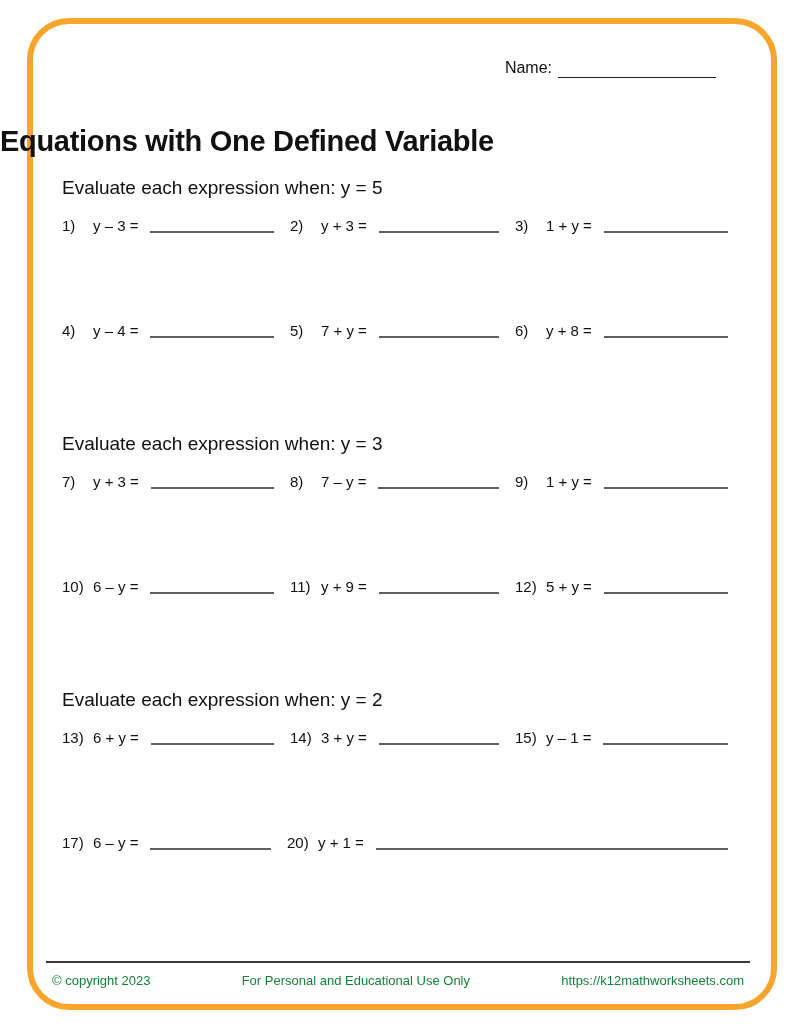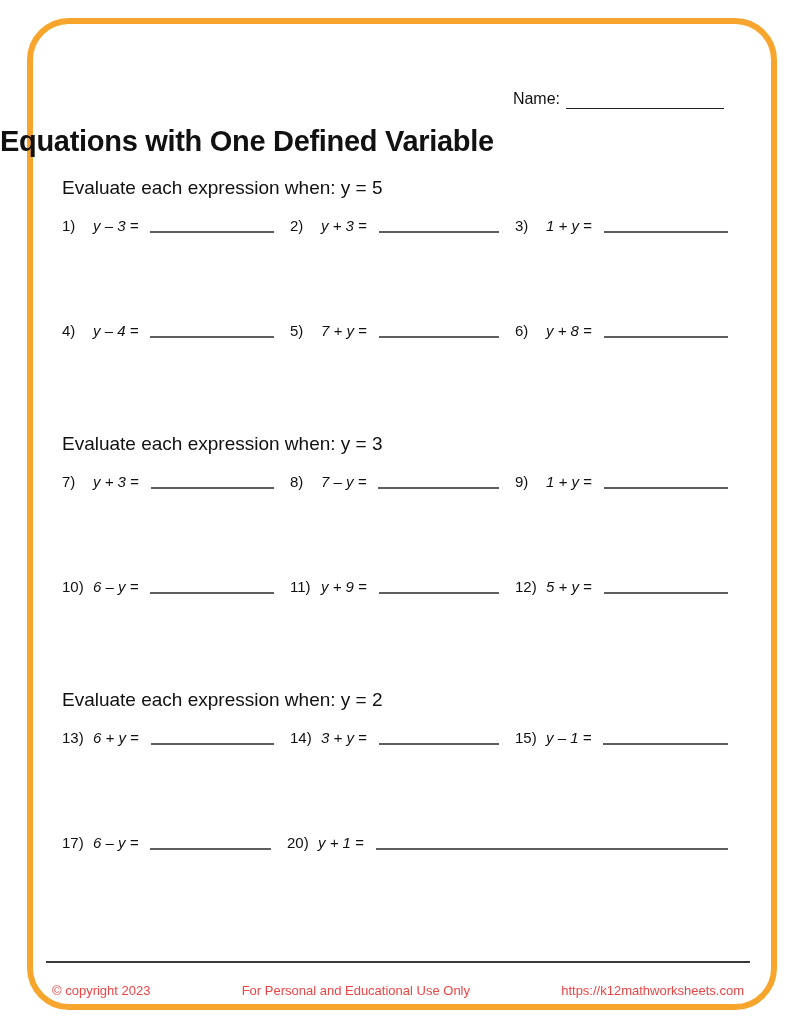--- a/index.html
+++ b/index.html
@@ -22,25 +22,24 @@
     right: 23px;
     bottom: 25px;
     border: 6px solid #F7A52C;
     border-radius: 42px;
     pointer-events: none;
   }
   
   .name-row {
     position: absolute;
     top: 58px;
-    right: 76px;
+    right: 84px;
     display: flex;
     align-items: center;
     font-size: 16px;
-    margin-top: 31px;
   }
   .name-label { margin-right: 6px; line-height: 20px; }
   .name-blank {
     width: 158px;
     height: 18px;
     border-bottom: 1.5px solid #222222;
   }
   
   .title {
     position: absolute;
@@ -71,46 +70,46 @@
     line-height: 19px;
     font-size: 15px;
   }
   .prow.first { margin-bottom: 86px; }
   .prow.second { margin-bottom: 94px; }
   .problem { display: flex; align-items: flex-start; }
   .p1 { width: 228px; }
   .p2 { width: 225px; }
   .p3 { flex: 1; }
   .pnum { width: 31px; flex-shrink: 0; }
-  .pexpr { margin-right: 12px; white-space: nowrap; font-style: italic; }
+  .pexpr { margin-right: 12px; white-space: nowrap; }
   .answer-line {
     flex: 1;
     height: 15px;
     border-bottom: 2px solid #5f5f5f;
     margin-right: 16px;
   }
   .p3 .answer-line { margin-right: 0; }
   
   .footer {
     position: absolute;
     left: 46px;
     right: 50px;
     top: 961px;
   }
   .footer-rule {
     border-top: 2px solid #3a3a3a;
     height: 0;
   }
   .footer-texts {
-    margin-top: 20px;
+    margin-top: 10px;
     display: flex;
     justify-content: space-between;
     align-items: flex-end;
     font-size: 13px;
-    color: #ef4444;
+    color: #15803d;
     padding: 0 6px;
   }
 </style>
 </head>
 <body>
 
 <div class="border-frame" style="border-color: rgb(247, 165, 44);"></div>
 
 <div class="name-row">
   <span class="name-label">Name:</span>

